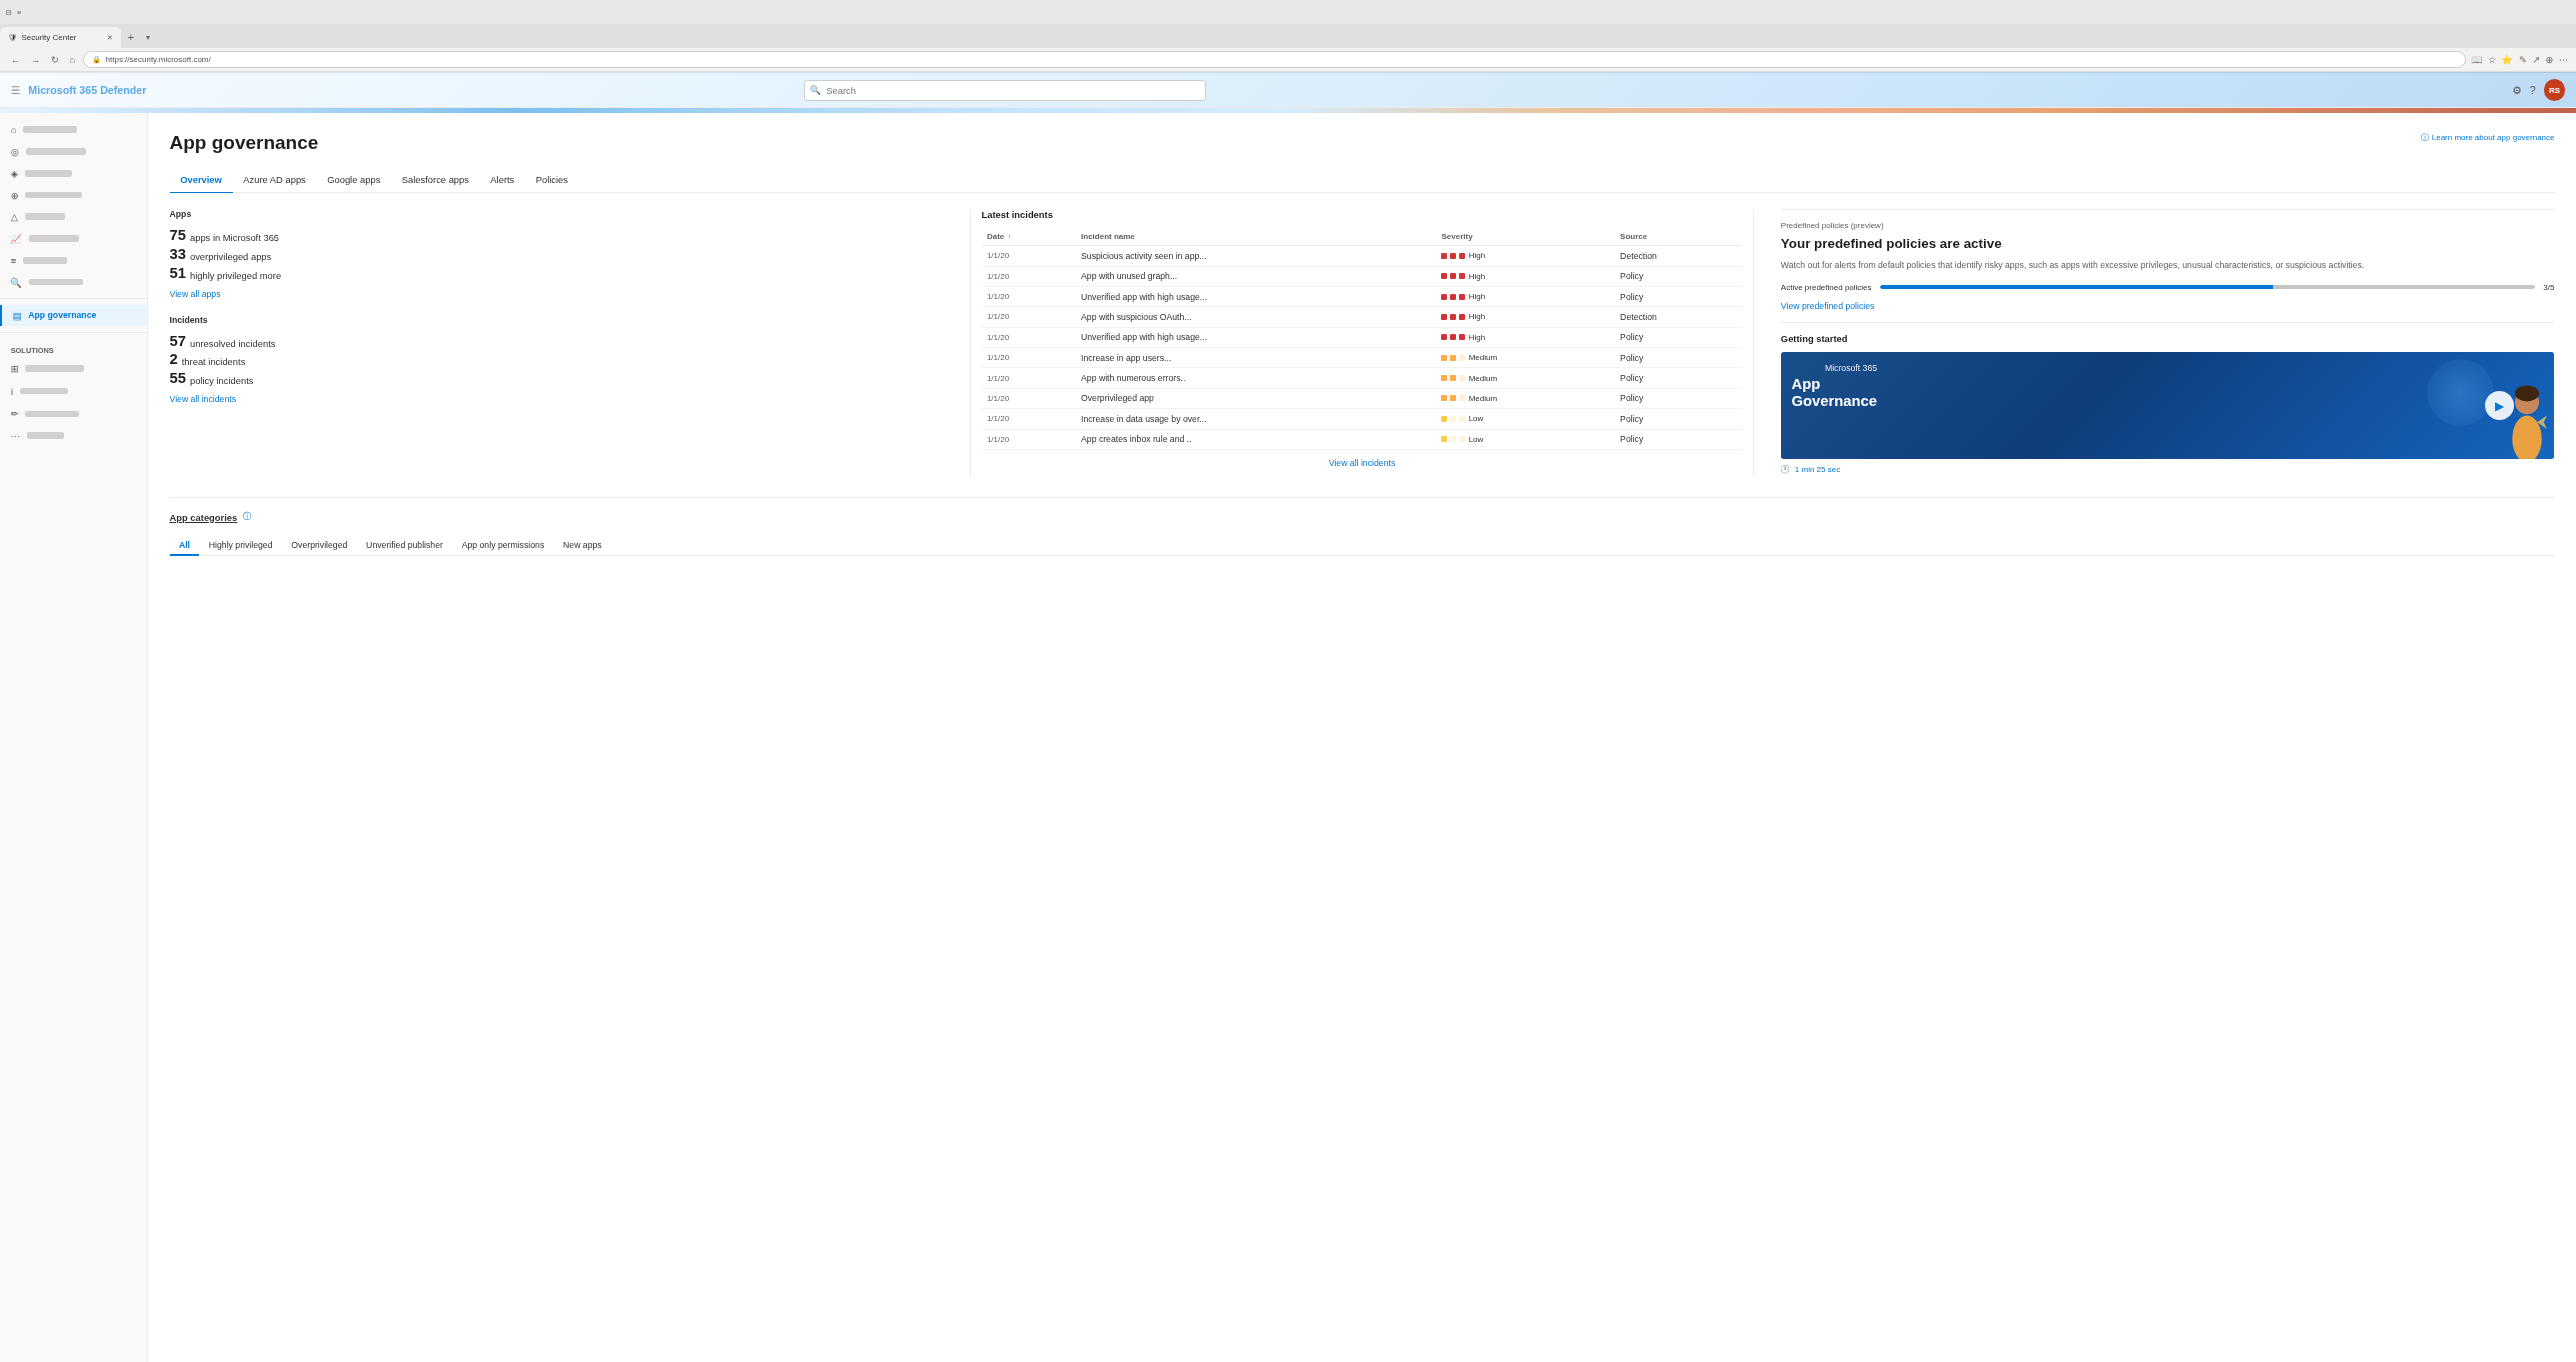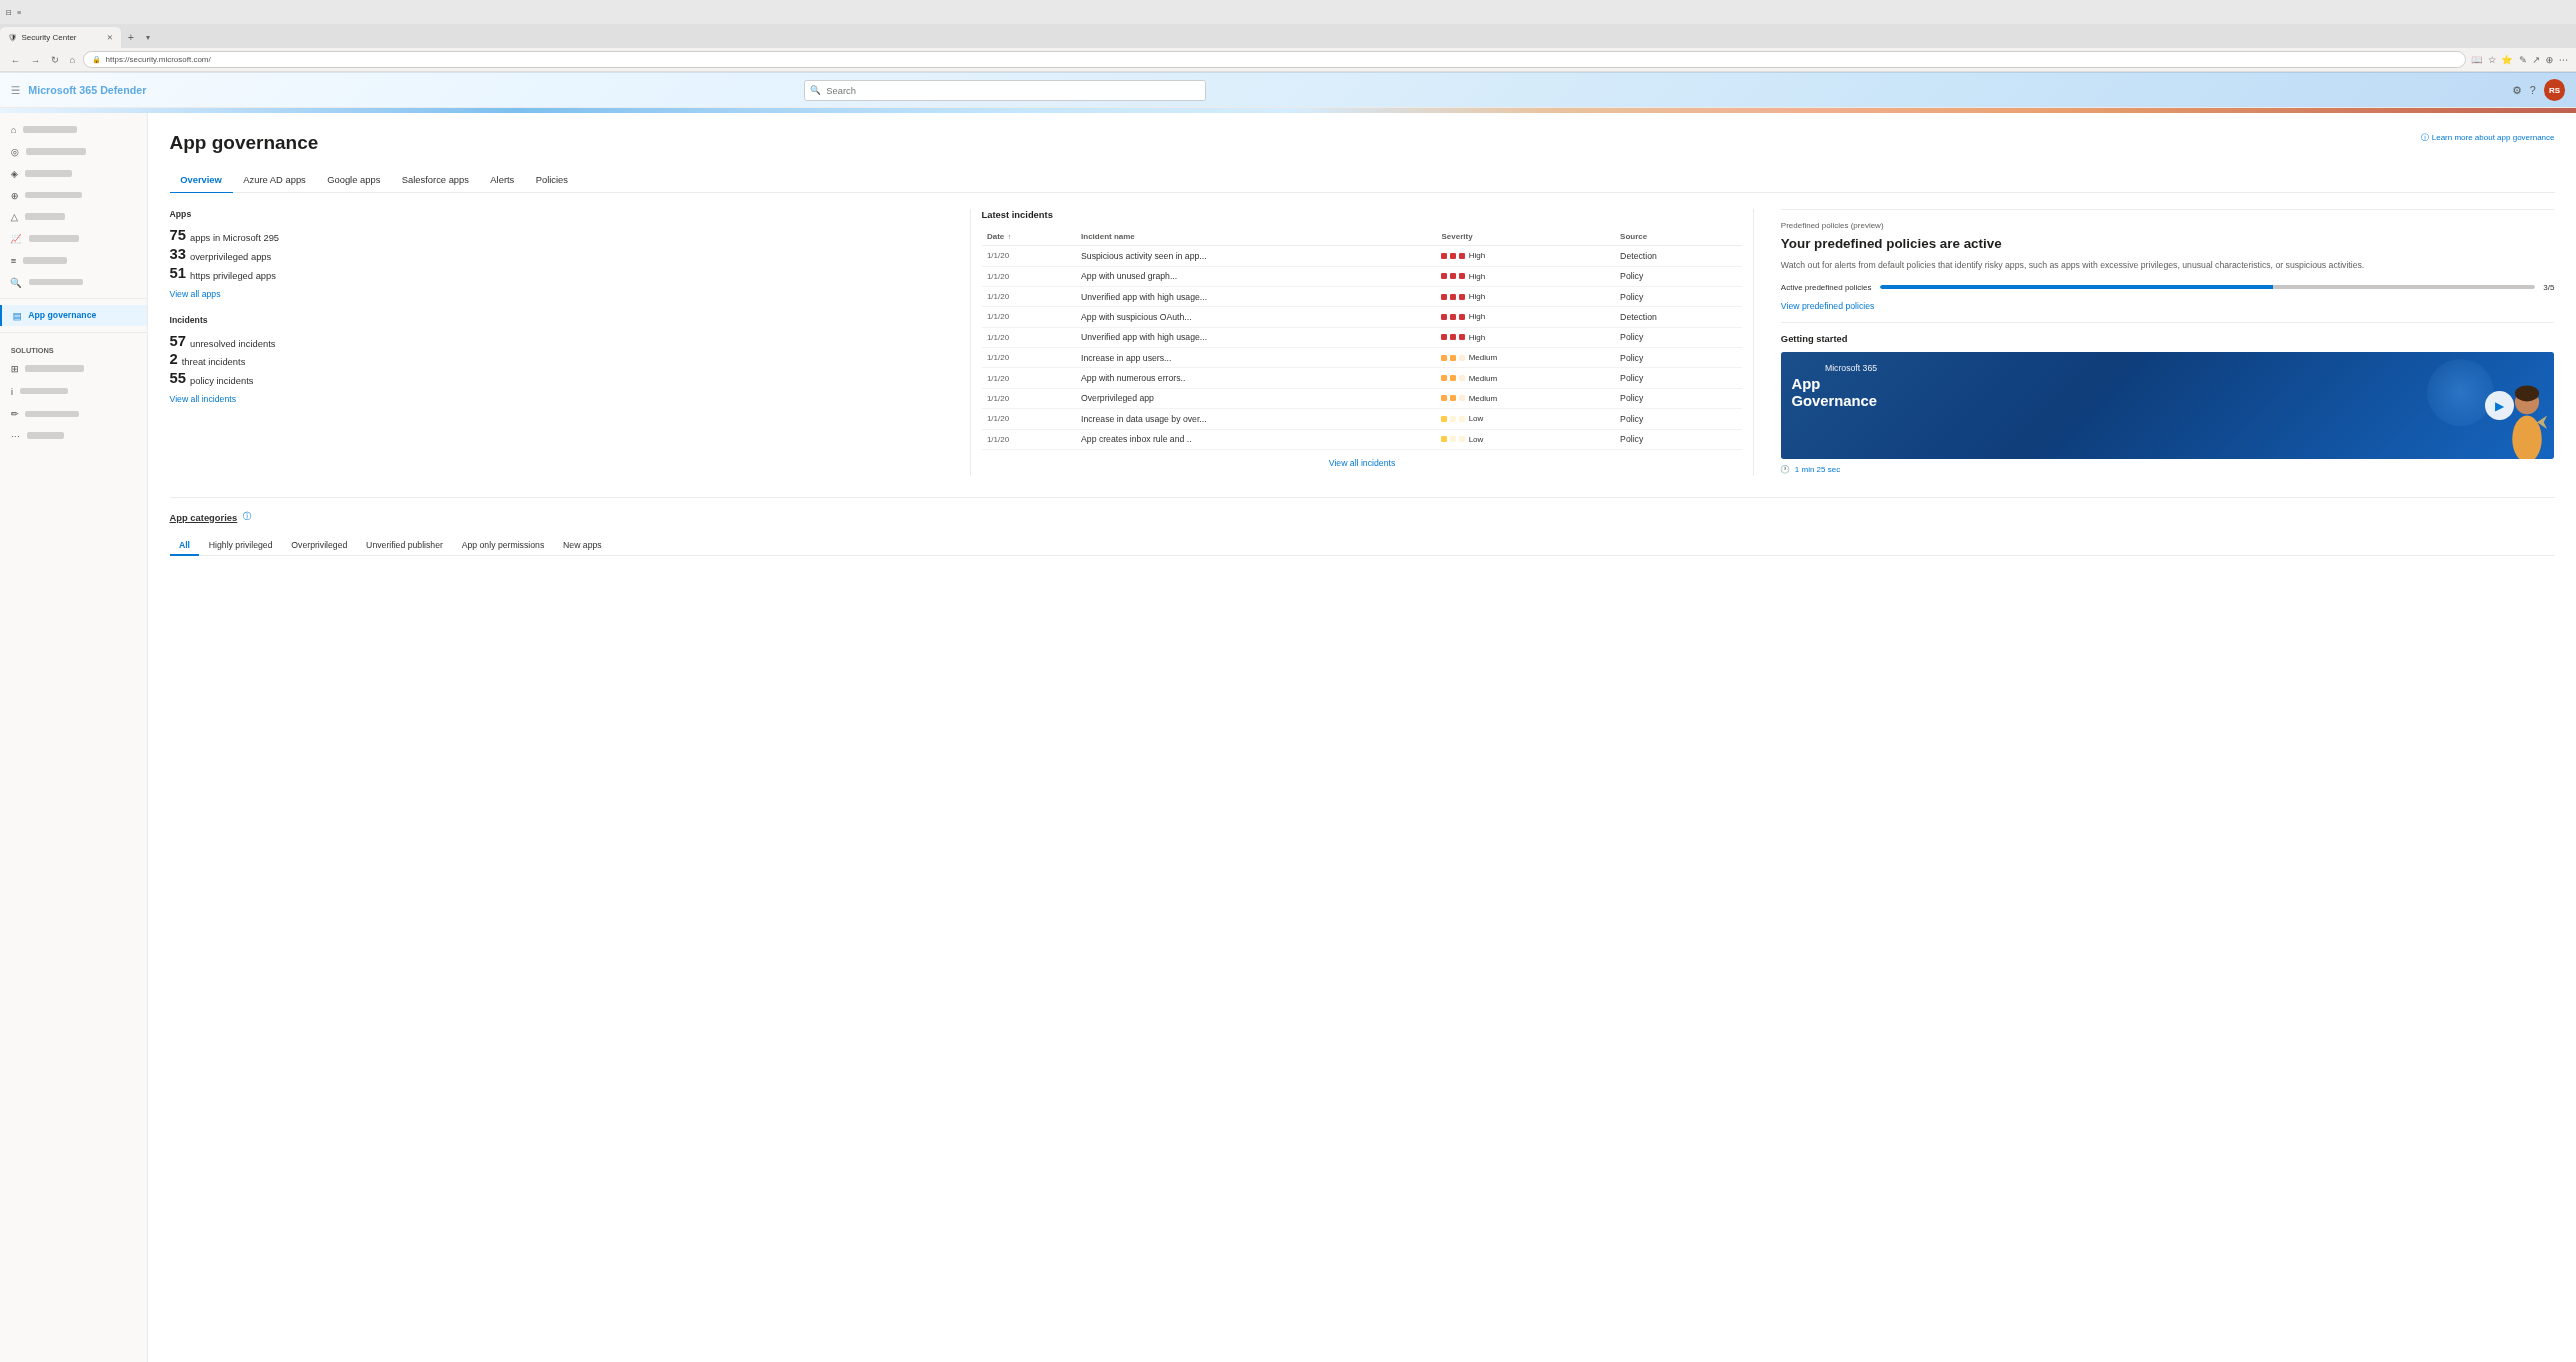--- a/index.html
+++ b/index.html
@@ -530,29 +530,29 @@
         <div class="tab-item">Policies</div>
       </div>
 
       <div class="content-grid">
 
         <div>
           <div class="panel-section">
             <div class="panel-label">Apps</div>
             <div class="stat-row">
               <span class="stat-number">75</span>
-              <span class="stat-text">apps in Microsoft 295</span>
+              <span class="stat-text">apps in Microsoft 365</span>
             </div>
             <div class="stat-row">
               <span class="stat-number">33</span>
               <span class="stat-text">overprivileged apps</span>
             </div>
             <div class="stat-row">
               <span class="stat-number">51</span>
-              <span class="stat-text">https privileged apps</span>
+              <span class="stat-text">highly privileged more</span>
             </div>
             <a class="view-all-link">View all apps</a>
           </div>
 
           <div class="panel-section">
             <div class="panel-label">Incidents</div>
             <div class="stat-row">
               <span class="stat-number">57</span>
               <span class="stat-text">unresolved incidents</span>
             </div>

